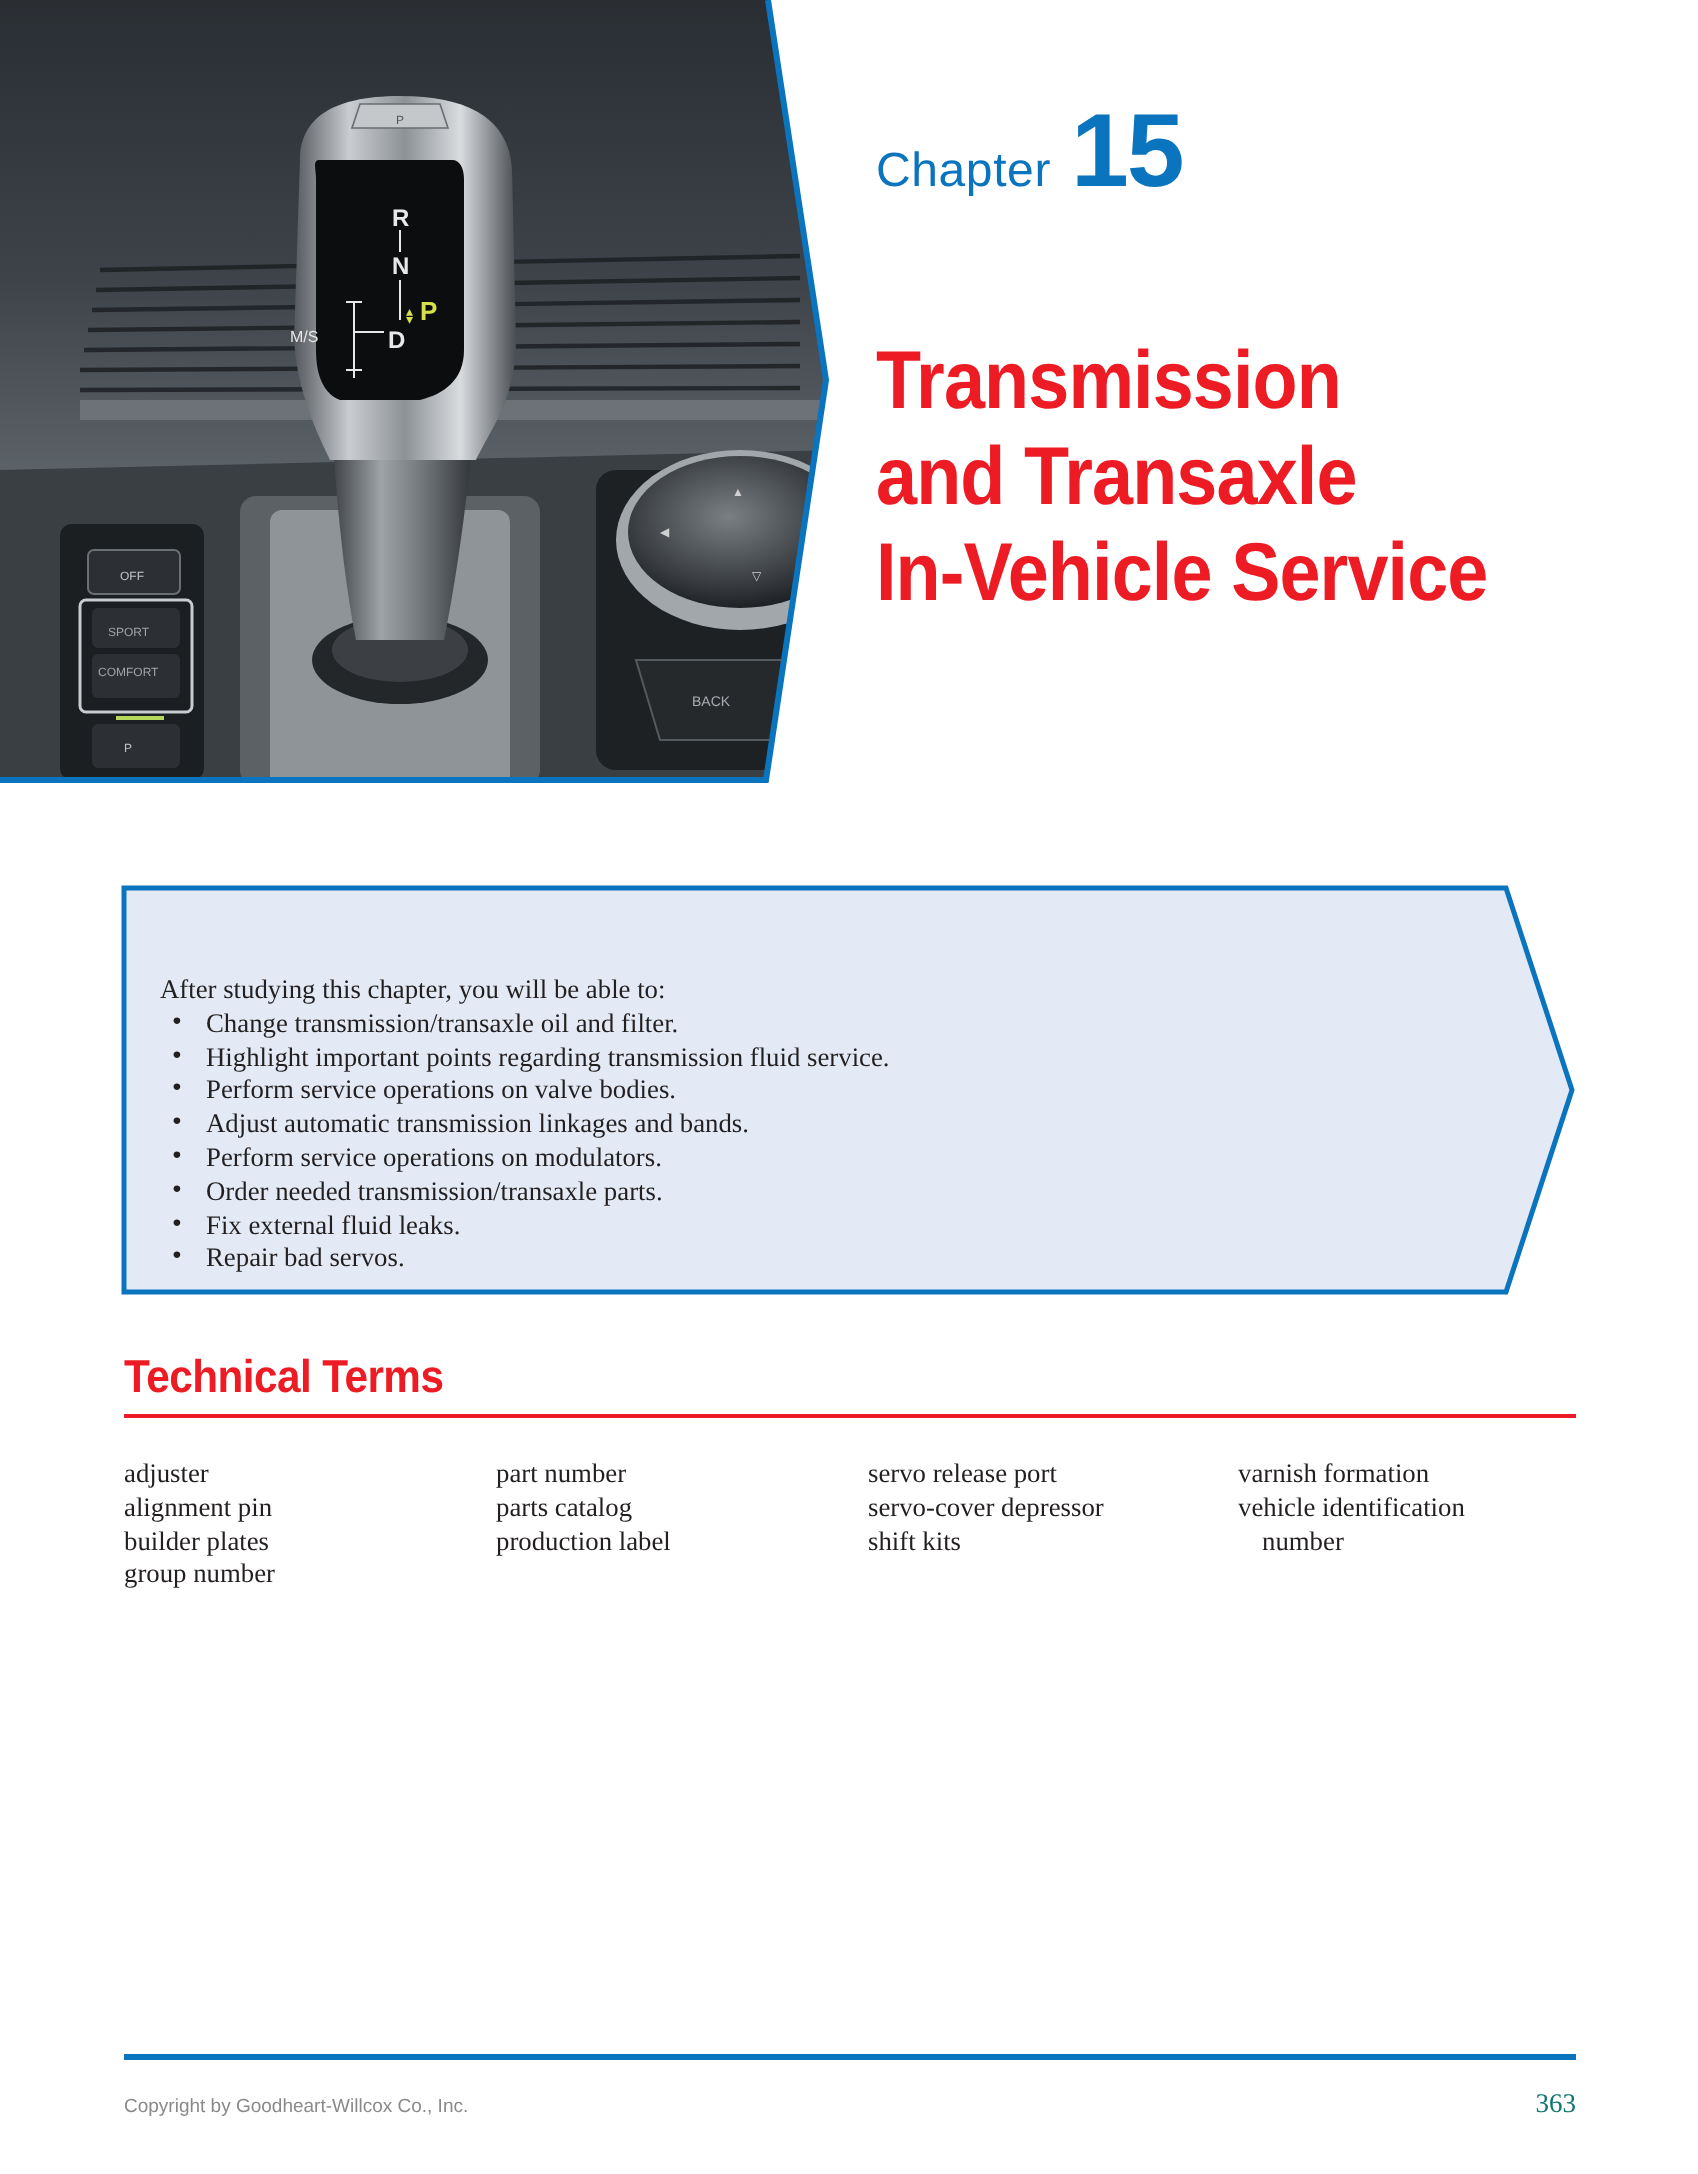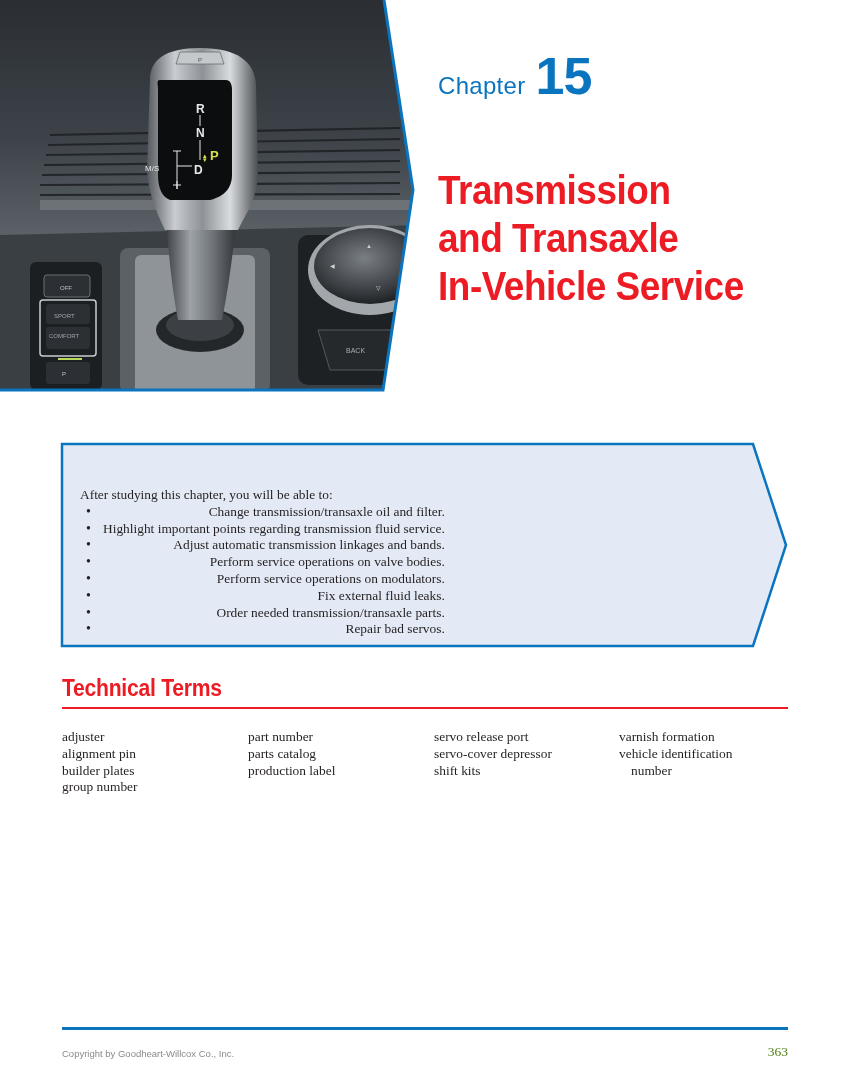--- a/index.html
+++ b/index.html
@@ -16,36 +16,36 @@
   .chapter-num { font-size: 52px; font-weight: bold; margin-left: 10px; letter-spacing: -1px; vertical-align: baseline; margin-top: 39px; }
 
   .chapter-title { position: absolute; left: 438px; top: 166px; color: #ed1c24; font-family: "Liberation Sans", sans-serif; font-weight: bold; font-size: 41px; line-height: 48px; letter-spacing: -0.5px; transform: scaleX(0.9); transform-origin: left top; }
   .chapter-title div { white-space: nowrap; }
 
   
   .objectives { position: absolute; left: 60px; top: 442px; width: 732px; height: 206px; }
   .objectives svg { position: absolute; left: 0; top: 0; }
   .obj-content { position: absolute; left: 20px; top: 17px; font-size: 13.4px; line-height: 16.8px; margin-top: 28px; }
   .obj-intro { margin-bottom: 0; }
-  .obj-list { list-style: none; padding-left: 6px; text-align: right; }
+  .obj-list { list-style: none; padding-left: 6px; }
   .obj-list li { position: relative; padding-left: 17px; }
   .obj-list li::before { content: "\2022"; position: absolute; left: 0; top: 0; font-size: 14px; }
 
   
   .terms-heading { position: absolute; left: 62px; top: 675px; color: #ed1c24; font-family: "Liberation Sans", sans-serif; font-weight: bold; font-size: 23px; letter-spacing: -0.3px; transform: scaleX(0.92); transform-origin: left top; white-space: nowrap; }
   .terms-rule { position: absolute; left: 62px; top: 707px; width: 726px; height: 2px; background: #ed1c24; }
   .terms-grid { position: absolute; left: 62px; top: 717px; width: 726px; font-size: 13.4px; line-height: 16.8px; }
   .terms-col { position: absolute; top: 12px; }
   .terms-col div { white-space: nowrap; }
   .terms-col .cont { padding-left: 12px; }
 
   
   .footer-rule { position: absolute; left: 62px; top: 1027px; width: 726px; height: 3px; background: #0a74bf; }
   .copyright { position: absolute; left: 62px; top: 1048px; font-family: "Liberation Sans", sans-serif; font-size: 9.5px; color: #8a8a8a; }
-  .page-number { position: absolute; right: 61px; top: 1044px; font-family: "Liberation Serif", serif; font-size: 13.5px; color: #4d7c0f; }
+  .page-number { position: absolute; right: 61px; top: 1044px; font-family: "Liberation Serif", serif; font-size: 13.5px; color: #0f766e; }
 </style>
 </head>
 <body>
 
 <div class="photo-wrap">
   <svg width="420" height="396" viewBox="0 0 420 396">
     <defs>
       <clipPath id="photoClip">
         <polygon points="0,0 384,0 413,190 383,390 0,390"></polygon>
       </clipPath>
@@ -159,25 +159,25 @@
 
 <div class="objectives">
   <svg width="732" height="206" viewBox="0 0 732 206">
     <polygon points="2,2 693,2 726,103 693,204 2,204" fill="#e3eaf5" stroke="#0a74bf" stroke-width="2.5" stroke-linejoin="miter"></polygon>
   </svg>
   <div class="obj-content">
     <div class="obj-intro">After studying this chapter, you will be able to:</div>
     <ul class="obj-list">
       <li>Change transmission/transaxle oil and filter.</li>
       <li>Highlight important points regarding transmission fluid service.</li>
+      <li>Perform service operations on valve bodies.</li>
       <li>Adjust automatic transmission linkages and bands.</li>
-      <li>Perform service operations on valve bodies.</li>
       <li>Perform service operations on modulators.</li>
+      <li>Order needed transmission/transaxle parts.</li>
       <li>Fix external fluid leaks.</li>
-      <li>Order needed transmission/transaxle parts.</li>
       <li>Repair bad servos.</li>
     </ul>
   </div>
 </div>
 
 <div class="terms-heading">Technical Terms</div>
 <div class="terms-rule"></div>
 
 <div class="terms-grid">
   <div class="terms-col" style="left:0px;">

